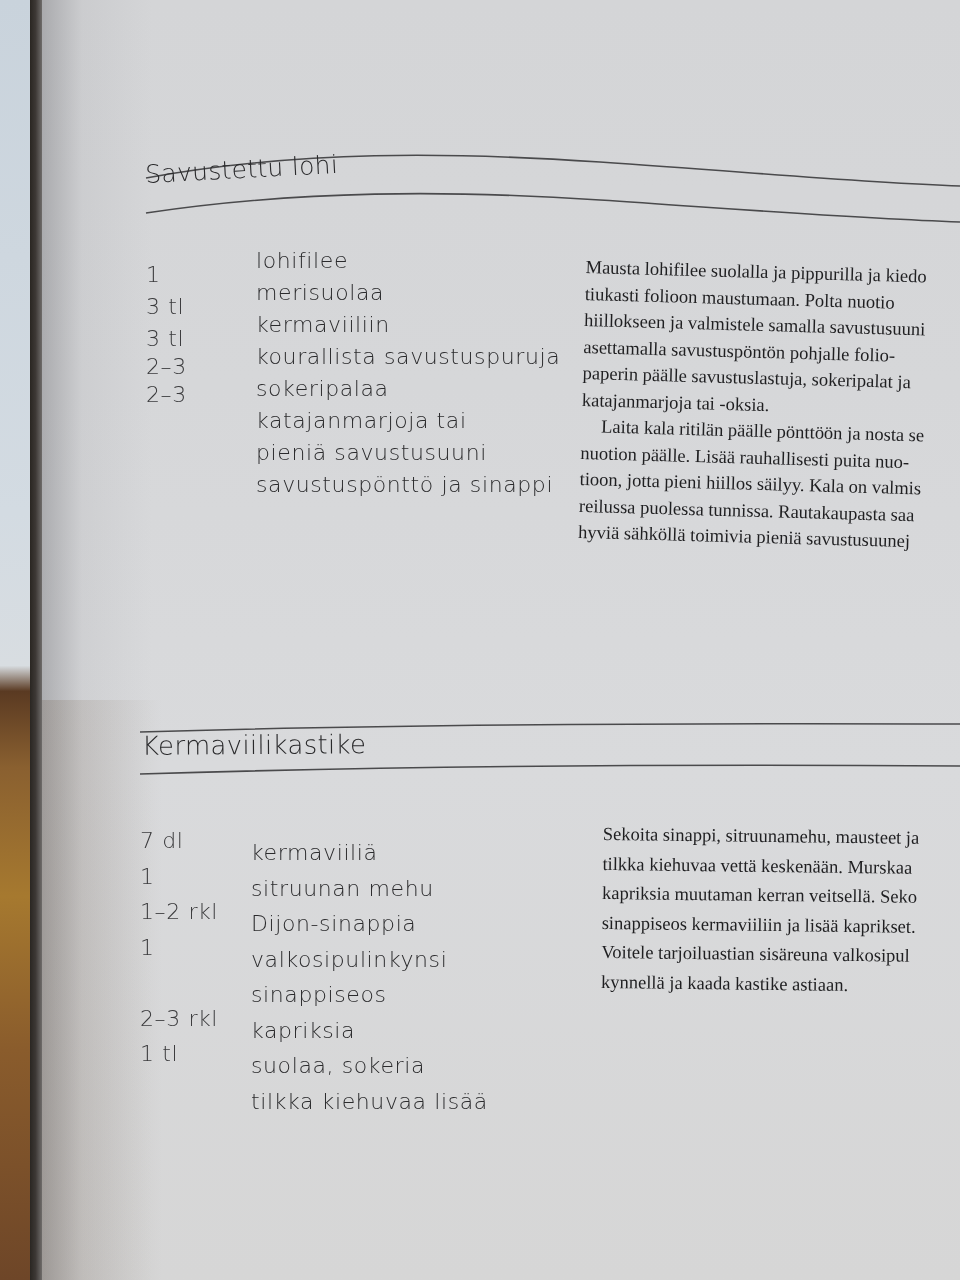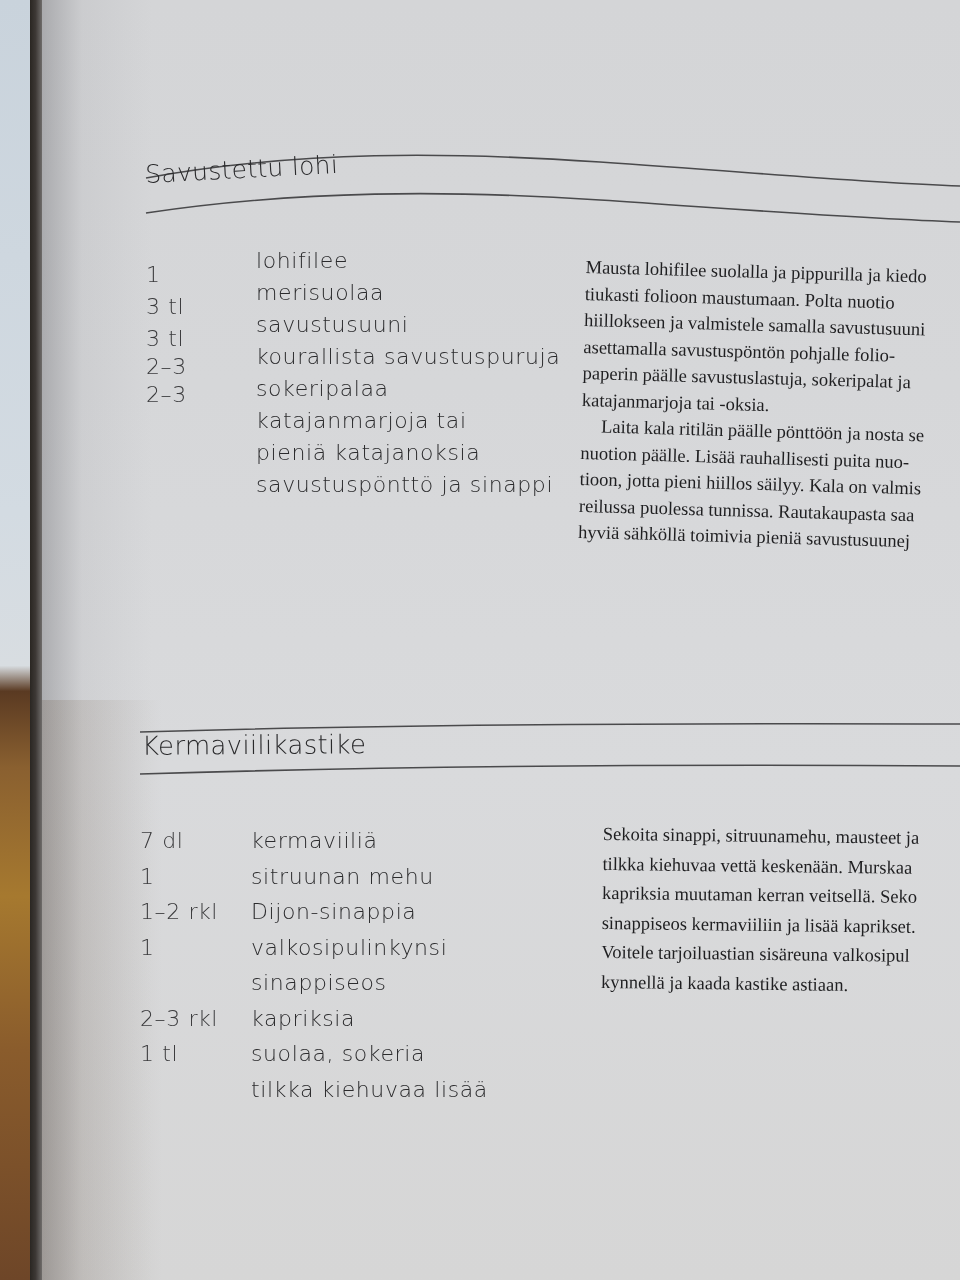--- a/index.html
+++ b/index.html
@@ -101,21 +101,21 @@
     .ing-1 { left: 146px; top: 248px; }
     .ing-1 .ing-name { left: 110px; }
     .ing-1 .ing-row:nth-child(1) .ing-qty { top: 14px; }
     .ing-1 .ing-row:nth-child(2) .ing-qty { top: 14px; }
     .ing-1 .ing-row:nth-child(3) .ing-qty { top: 14px; }
     .ing-1 .ing-row:nth-child(4) .ing-qty { top: 10px; }
     .ing-1 .ing-row:nth-child(5) .ing-qty { top: 6px; }
 
     .ing-2 { left: 140px; top: 828px; }
     .ing-2 .ing-row { height: 35.5px; }
-    .ing-2 .ing-name { left: 111px; }
+    .ing-2 .ing-name { left: 111px; margin-top: 12px; }
 
     .method {
       position: absolute;
       font-family: "Liberation Serif", serif;
       color: #1f1f21;
       font-size: 18.5px;
       line-height: 26.5px;
       white-space: nowrap;
     }
     .method-1 {
@@ -155,37 +155,37 @@
     <div class="ing-row">
       <span class="ing-qty">1</span>
       <span class="ing-name">lohifilee</span>
     </div>
     <div class="ing-row">
       <span class="ing-qty">3 tl</span>
       <span class="ing-name">merisuolaa</span>
     </div>
     <div class="ing-row">
       <span class="ing-qty">3 tl</span>
-      <span class="ing-name">savustusuuni</span>
+      <span class="ing-name">kermaviiliin</span>
     </div>
     <div class="ing-row">
       <span class="ing-qty">2–3</span>
       <span class="ing-name">kourallista savustuspuruja</span>
     </div>
     <div class="ing-row">
       <span class="ing-qty">2–3</span>
       <span class="ing-name">sokeripalaa</span>
     </div>
     <div class="ing-row">
       <span class="ing-qty"></span>
       <span class="ing-name">katajanmarjoja tai</span>
     </div>
     <div class="ing-row">
       <span class="ing-qty"></span>
-      <span class="ing-name">pieniä katajanoksia</span>
+      <span class="ing-name">pieniä savustusuuni</span>
     </div>
     <div class="ing-row">
       <span class="ing-qty"></span>
       <span class="ing-name">savustuspönttö ja sinappi</span>
     </div>
   </div>
 
   <div class="method method-1">
     <p>Mausta lohifilee suolalla ja pippurilla ja kiedo</p>
     <p>tiukasti folioon maustumaan. Polta nuotio</p>

